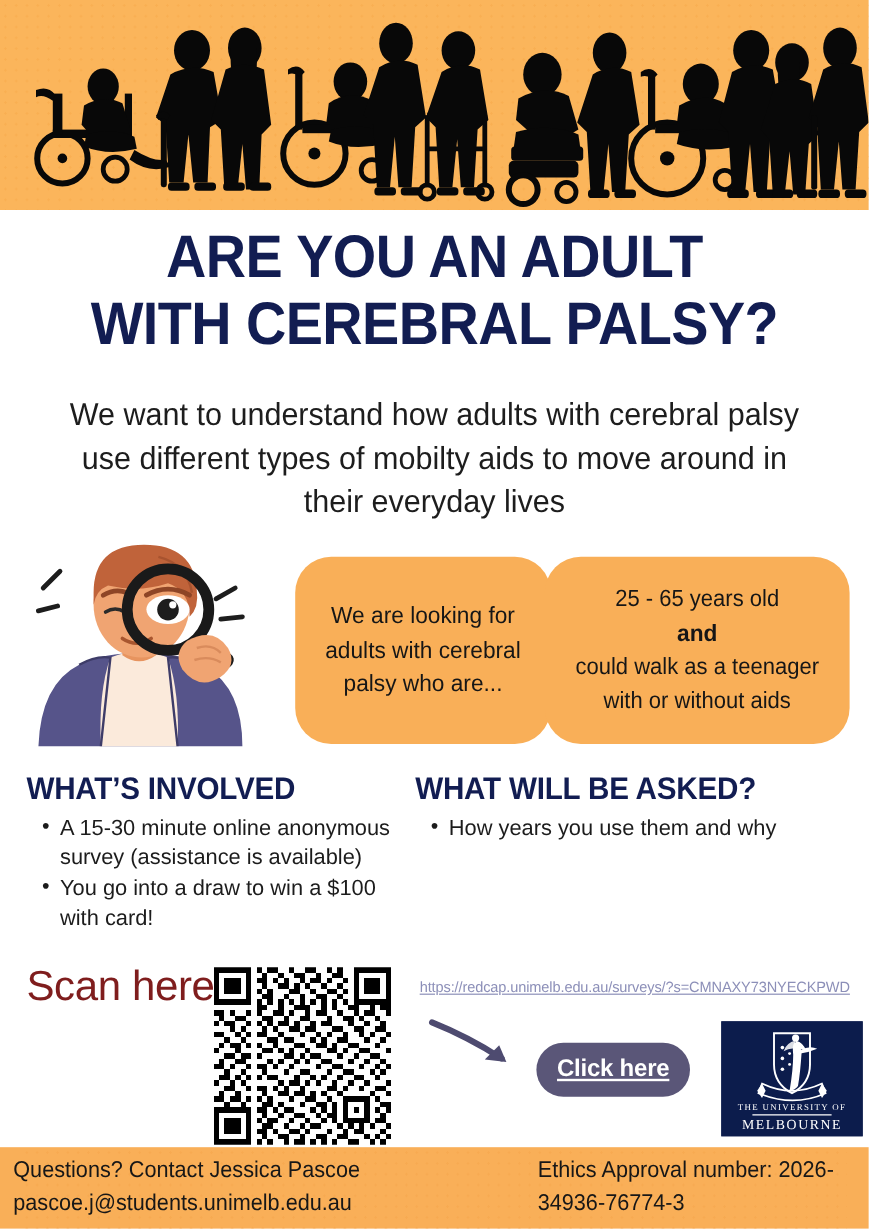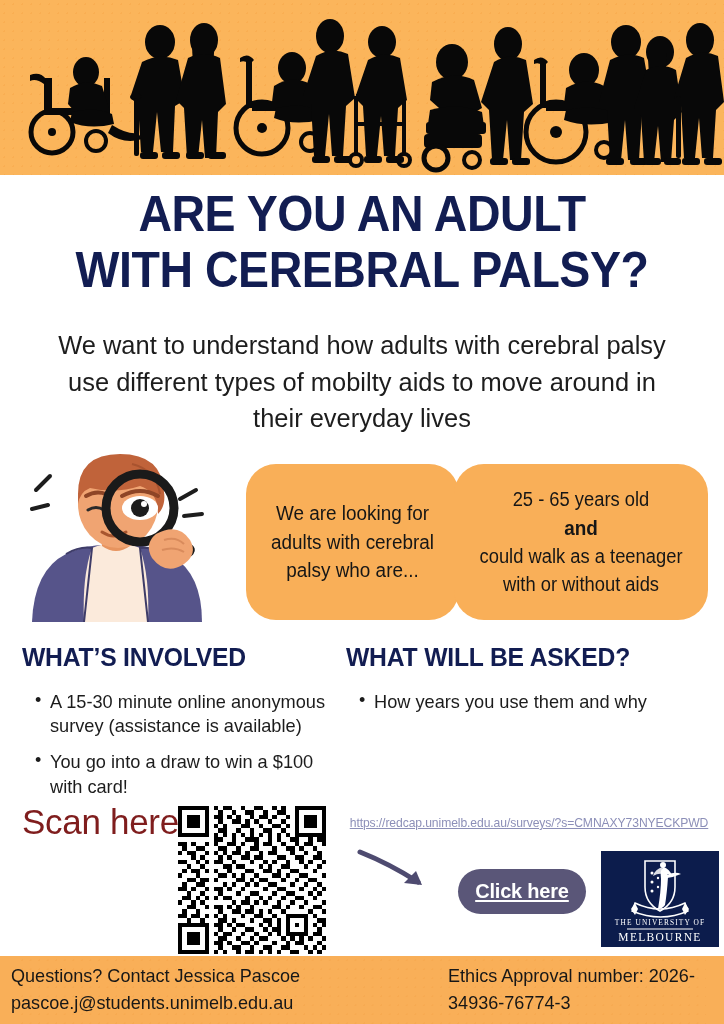--- a/index.html
+++ b/index.html
@@ -63,21 +63,21 @@
     position:absolute;color:#121D52;font-weight:bold;font-size:26px;
     letter-spacing:-.2px;transform:scaleX(.95);transform-origin:0 0;
   }
   .h-involved{left:22px;top:642px;}
   .h-asked{left:346px;top:642px;}
 
   ul.blist{
     position:absolute;margin:0;padding:0 0 0 20px;list-style:none;
     font-size:18.2px;line-height:1.33;color:#1c1c1c;
   }
-  ul.blist li{position:relative;margin:12px 0 2px 0;}
+  ul.blist li{position:relative;margin:0 0 2px 0;}
   ul.blist li::before{
     content:"\2022";position:absolute;left:-15px;top:-1px;font-size:18px;color:#1c1c1c;
   }
   .l-involved{left:30px;top:678px;width:300px;}
   .l-asked{left:354px;top:678px;width:346px;}
 
   
   .url{
     position:absolute;left:344px;top:816px;width:370px;
     text-align:center;font-size:12.4px;color:#8C8FB8;
@@ -91,21 +91,21 @@
     font-weight:normal;font-size:35px;color:#7f1d1d;letter-spacing:-.3px;
   }
   .qr{position:absolute;left:178px;top:806px;width:148px;height:148px;background:#fff;}
   .qr svg{display:block;width:148px;height:148px;}
 
   
   .arrow{position:absolute;left:356px;top:848px;width:80px;height:50px;}
   .arrow svg{display:block;width:80px;height:50px;}
 
   .clickbtn{
-    position:absolute;left:458px;top:869px;width:128px;height:45px;
+    position:absolute;left:447px;top:869px;width:128px;height:45px;
     background:#5A5678;border-radius:23px;
     display:flex;align-items:center;justify-content:center;
     cursor:pointer;border:none;padding:0;
   }
   .clickbtn span{
     color:#ffffff;font-weight:bold;font-size:20px;letter-spacing:-.2px;
     text-decoration:underline;text-underline-offset:2px;
   }
 
   

